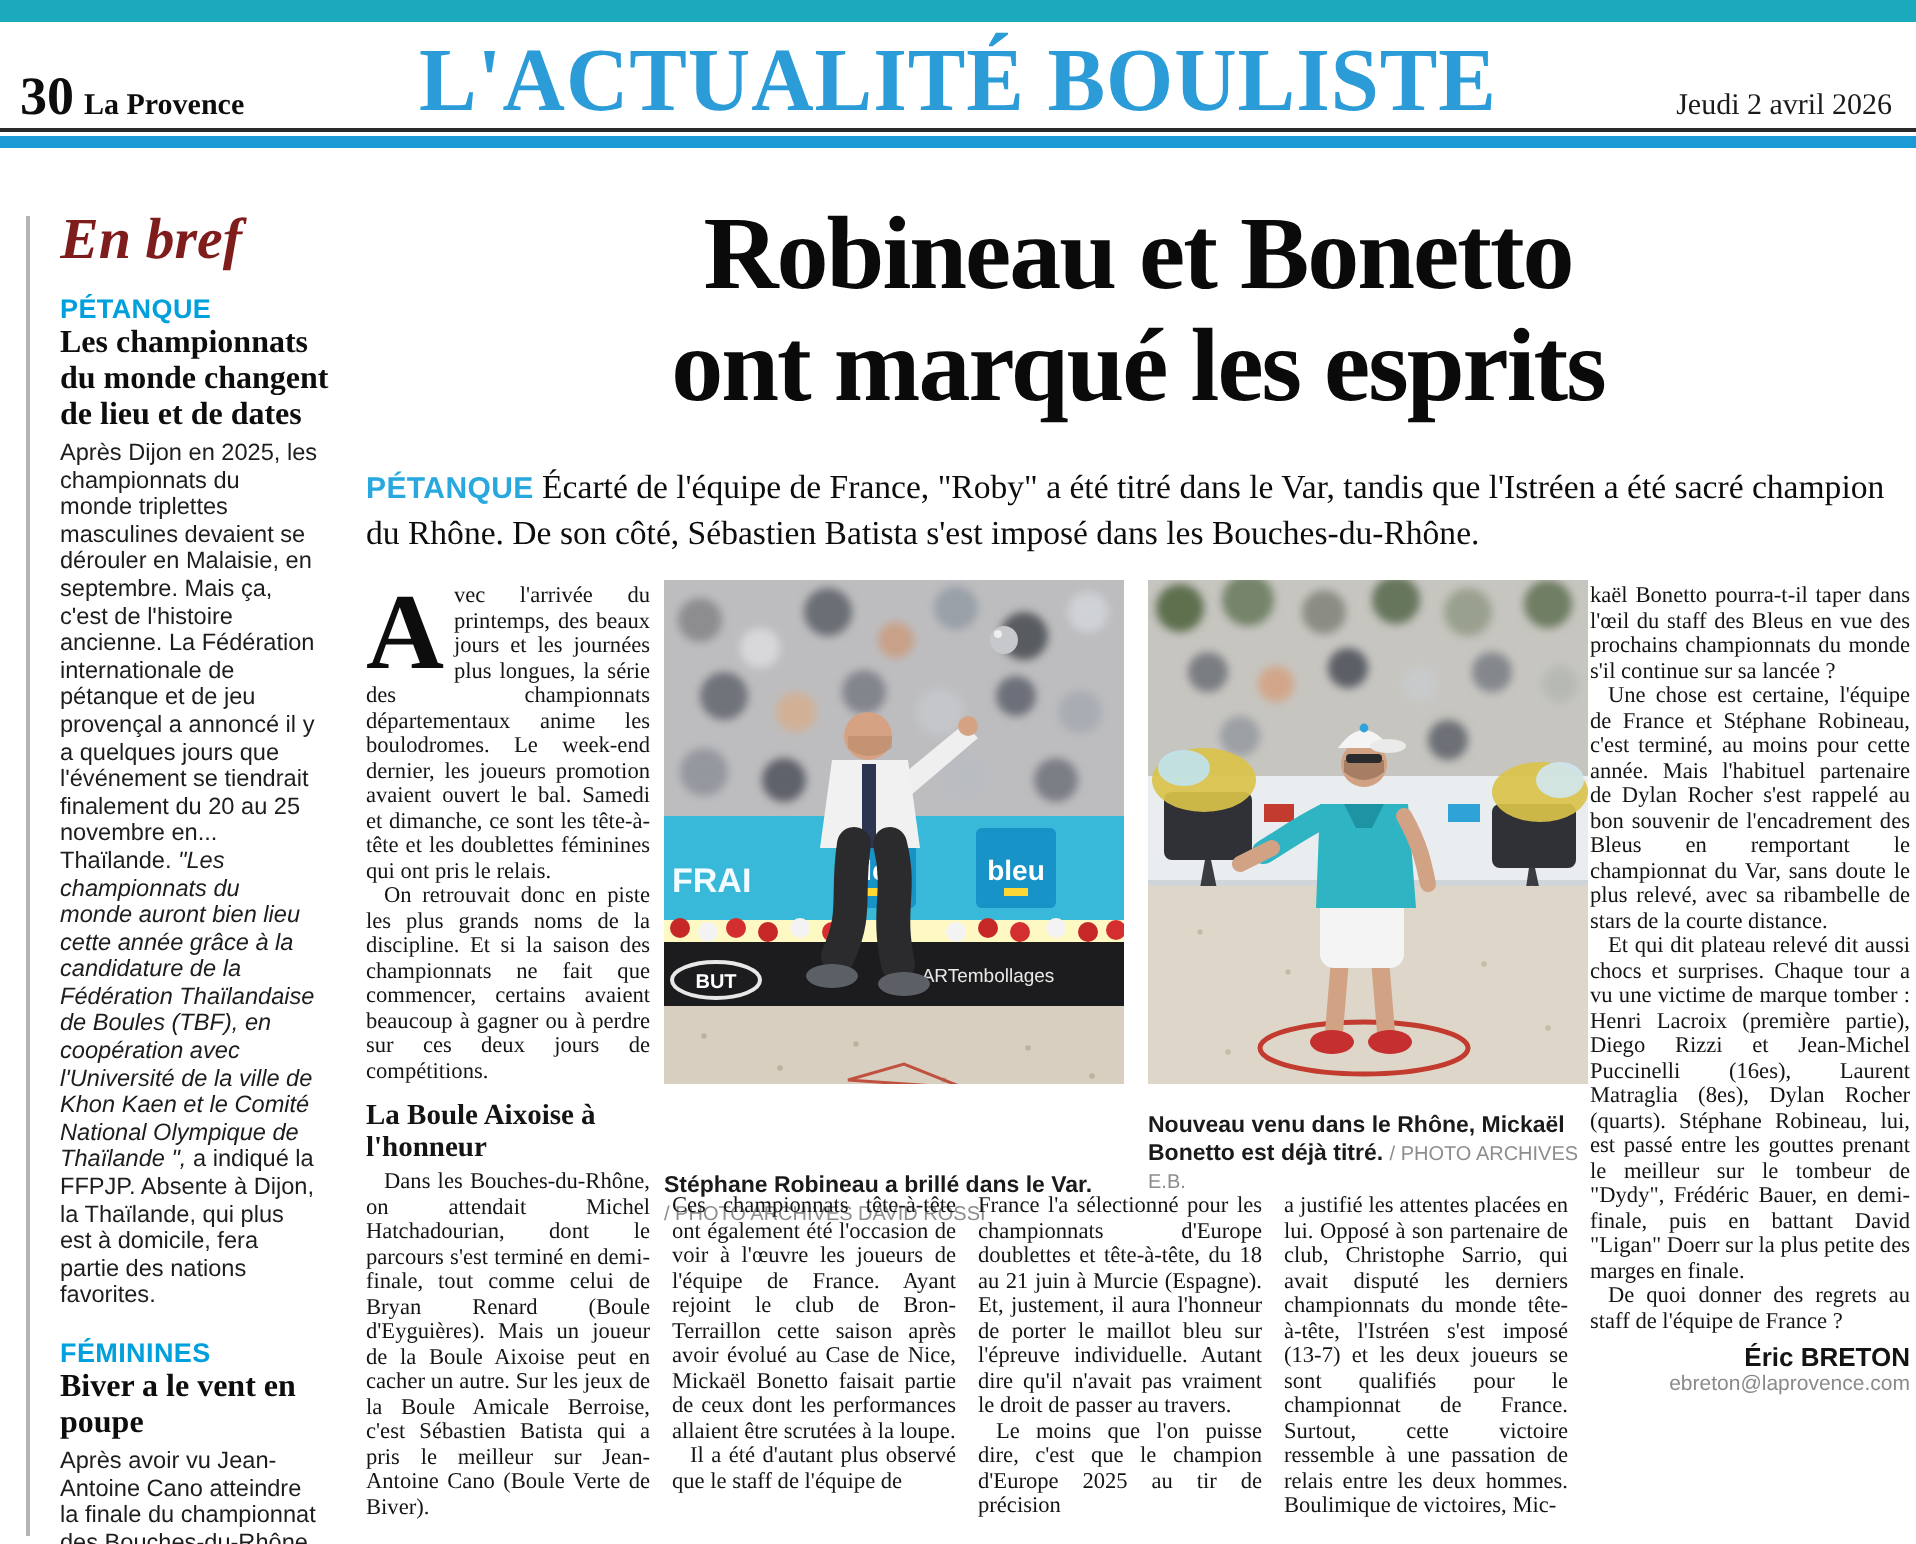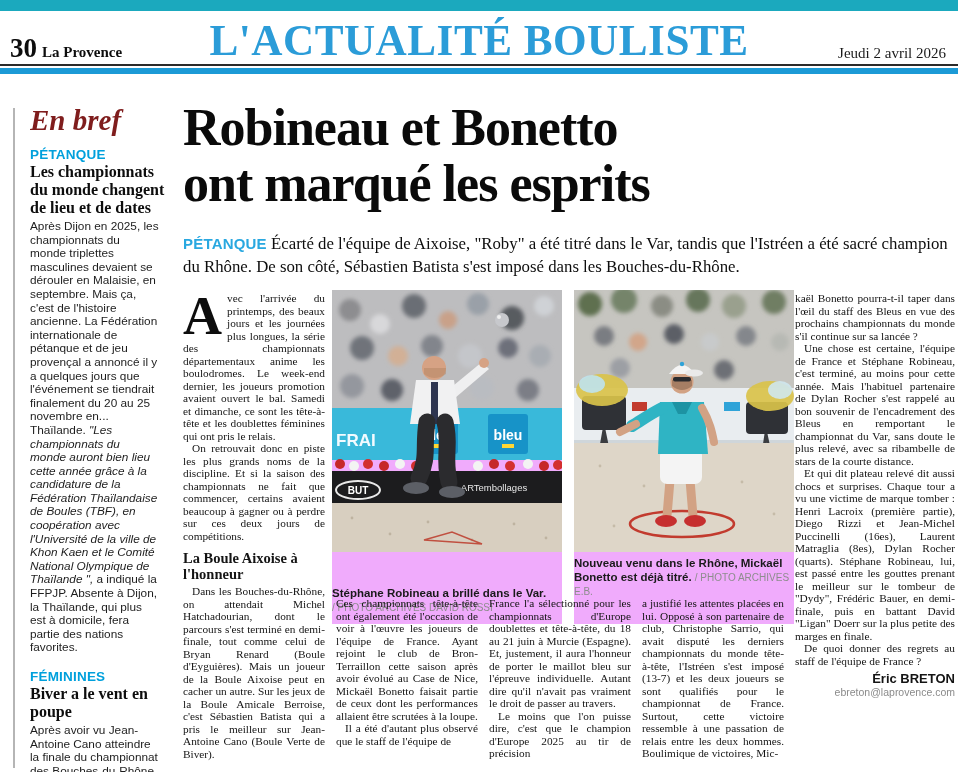--- a/index.html
+++ b/index.html
@@ -22,41 +22,41 @@
   .side-rule{position:absolute;left:13px;top:108px;width:2px;height:660px;background:#b5b5b5;}
   .sidebar{position:absolute;left:30px;top:104px;width:145px;height:668px;overflow:hidden;}
   .enbref{font:italic bold 29px "Liberation Serif",serif;color:#7f1d1d;margin:0 0 10px 0;}
   .kicker-s{font:bold 13.5px "Liberation Sans",sans-serif;color:#00a0dc;margin:0 0 1px 0;letter-spacing:.2px;}
   .side-head{font:bold 16px/18px "Liberation Serif",serif;color:#0d0d0d;margin:0 0 3px 0;}
   .side-body{font:11.8px/13.6px "Liberation Sans",sans-serif;color:#1d1d1d;text-align:left;margin:0 16px 14px 0;}
   .side-body .q{font-style:italic;}
 
   
   .headline{position:absolute;left:183px;top:100px;width:772px;
-      font:bold 52px/56px "Liberation Serif",serif;color:#0a0a0a;letter-spacing:-1px;}
+      font:bold 52px/56px "Liberation Serif",serif;color:#0a0a0a;letter-spacing:-1px;text-align:center;}
   .lead{position:absolute;left:183px;top:232px;width:772px;
       font:16.8px/23px "Liberation Serif",serif;color:#0d0d0d;}
   .lead .kicker{font:bold 15px "Liberation Sans",sans-serif;color:#29a8e0;letter-spacing:.2px;}
 
   .bodycol{position:absolute;font:11.3px/12.5px "Liberation Serif",serif;color:#141414;
       text-align:justify;overflow:hidden;hyphens:auto;}
   .bodycol p{margin:0;}
   .bodycol p + p{text-indent:9px;}
   .col1{left:183px;top:292px;width:142px;height:480px;}
   .col2{left:336px;top:597px;width:142px;height:175px;}
   .col3{left:489px;top:597px;width:142px;height:175px;}
   .col4{left:642px;top:597px;width:142px;height:175px;}
   .col5{left:795px;top:292px;width:160px;height:480px;}
   .dropcap{float:left;font:bold 54px/44px "Liberation Serif",serif;padding:2px 5px 0 0;color:#0d0d0d;}
   .subhead{font:bold 14.5px/16px "Liberation Serif",serif;margin:8px 0 3px 0 !important;text-indent:0 !important;text-align:left;}
   .author{font:bold 13px "Liberation Sans",sans-serif;text-align:right;margin-top:4px !important;text-indent:0 !important;}
   .email{font:10.5px "Liberation Sans",sans-serif;color:#8a8a8a;text-align:right;text-indent:0 !important;}
 
   
-  .photo{position:absolute;top:290px;height:334px;overflow:hidden;background:#f0abfc;}
+  .photo{position:absolute;top:290px;height:252px;overflow:hidden;background:#fef9c3;}
   .photo1{left:332px;width:230px;}
   .photo2{left:574px;width:220px;}
   .caption{position:absolute;top:556px;font:bold 11.5px/14px "Liberation Sans",sans-serif;color:#1a1a1a;}
   .cap1{left:332px;width:232px;margin-top:30px;}
   .cap2{left:574px;width:222px;}
   .credit{font:10px "Liberation Sans",sans-serif;color:#8d8d8d;font-weight:normal;}
 </style>
 </head>
 <body>
 
@@ -83,21 +83,21 @@
     <div class="side-head">Biver a le vent en poupe</div>
     <div class="side-body">Après avoir vu Jean-Antoine Cano atteindre la finale du championnat des Bouches-du-Rhône en tête-à-tête, la Boule Verte de Biver a vu deux de ses équipes féminines atteindre la finale du départemental doublettes. Si Marine Rochietta et Marion Ferrero ont pris le meilleur sur Isabelle Rivière et Yasmina Manessour, les deux équipes se sont qualifiées pour le championnat de France les 25 et 26 juillet, à Bergerac.</div>
   </div>
 
   <div class="headline">
     <div>Robineau et Bonetto</div>
     <div>ont marqué les esprits</div>
   </div>
   <div class="lead">
     <span class="kicker">PÉTANQUE</span>
-    <span>Écarté de l'équipe de Aixoise, "Roby" a été titré dans le Var, tandis que l'Istréen a été sacré champion du Rhône. De son côté, Sébastien Batista s'est imposé dans les Bouches-du-Rhône.</span>
+    <span>Écarté de l'équipe de France, "Roby" a été titré dans le Var, tandis que l'Istréen a été sacré champion du Rhône. De son côté, Sébastien Batista s'est imposé dans les Bouches-du-Rhône.</span>
   </div>
 
   <div class="photo photo1">
     <svg width="230" height="262" viewBox="0 0 230 262">
       <defs>
           <filter id="b1">
             <feGaussianBlur stdDeviation="2.2"></feGaussianBlur>
           </filter>
         </defs>
       <rect width="230" height="122" fill="#bdbdbf"></rect>

